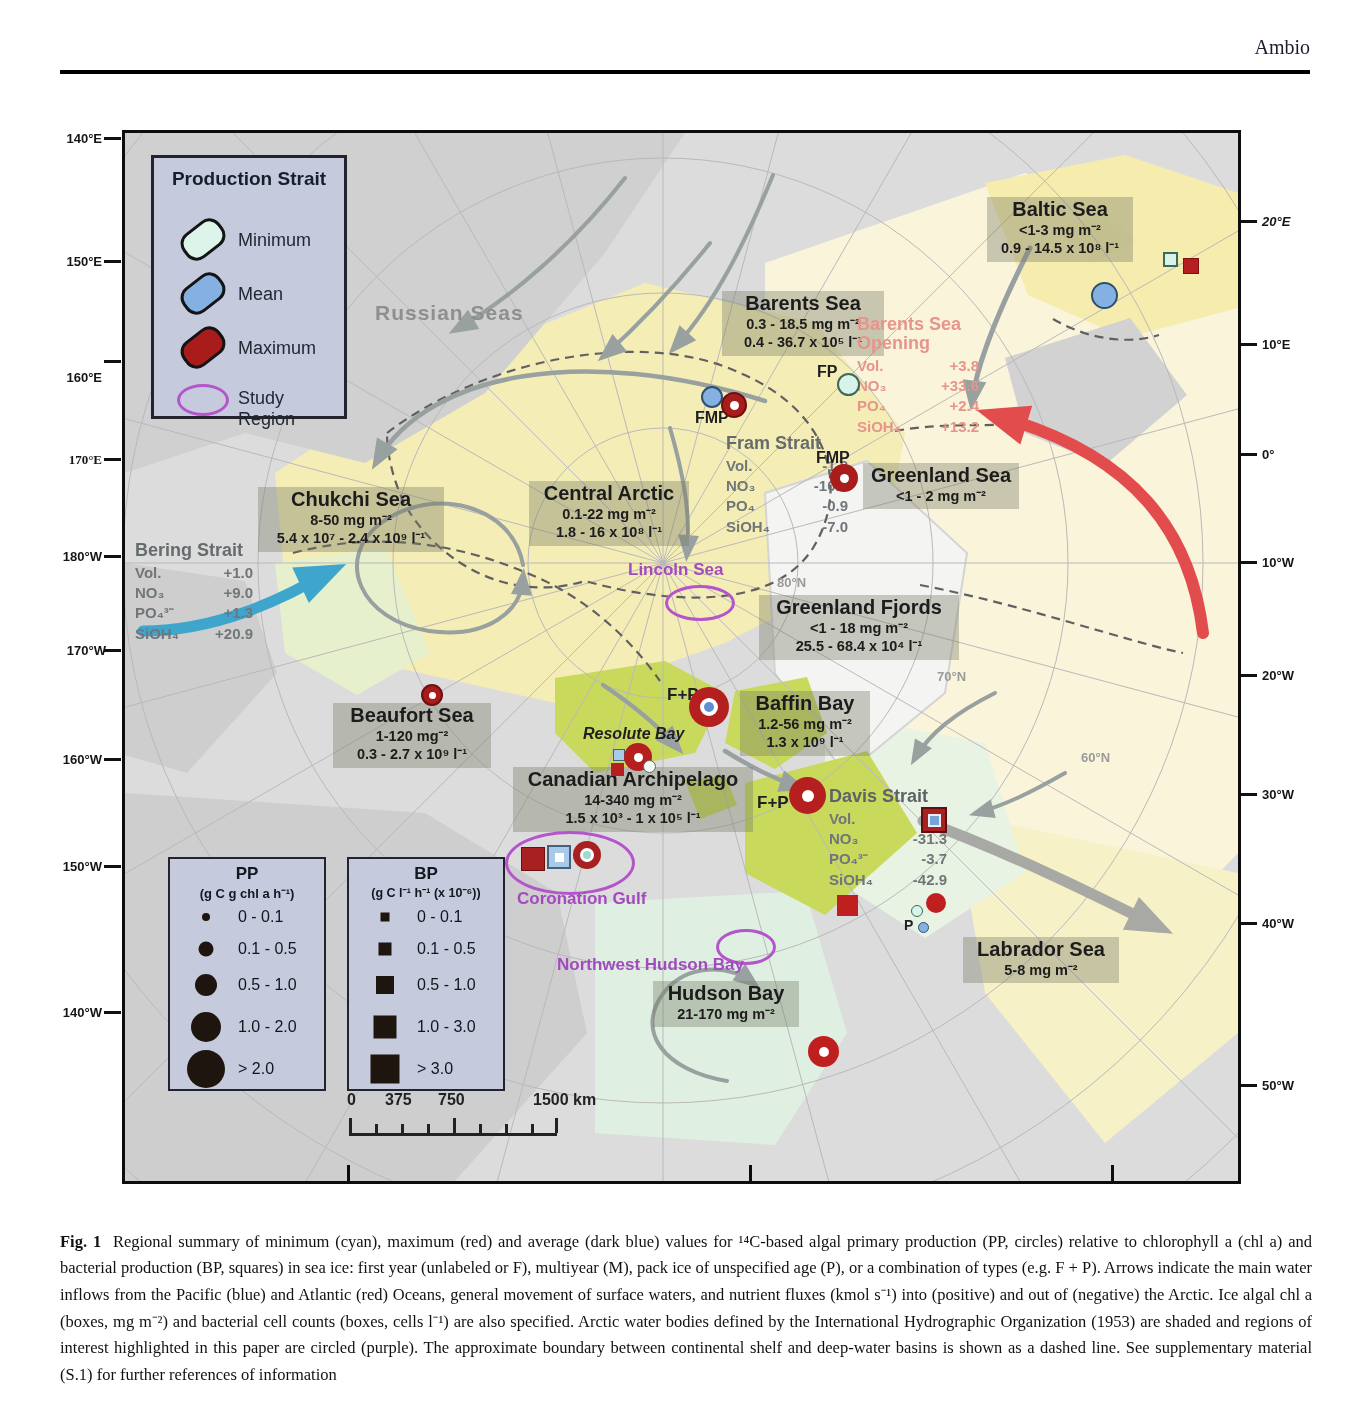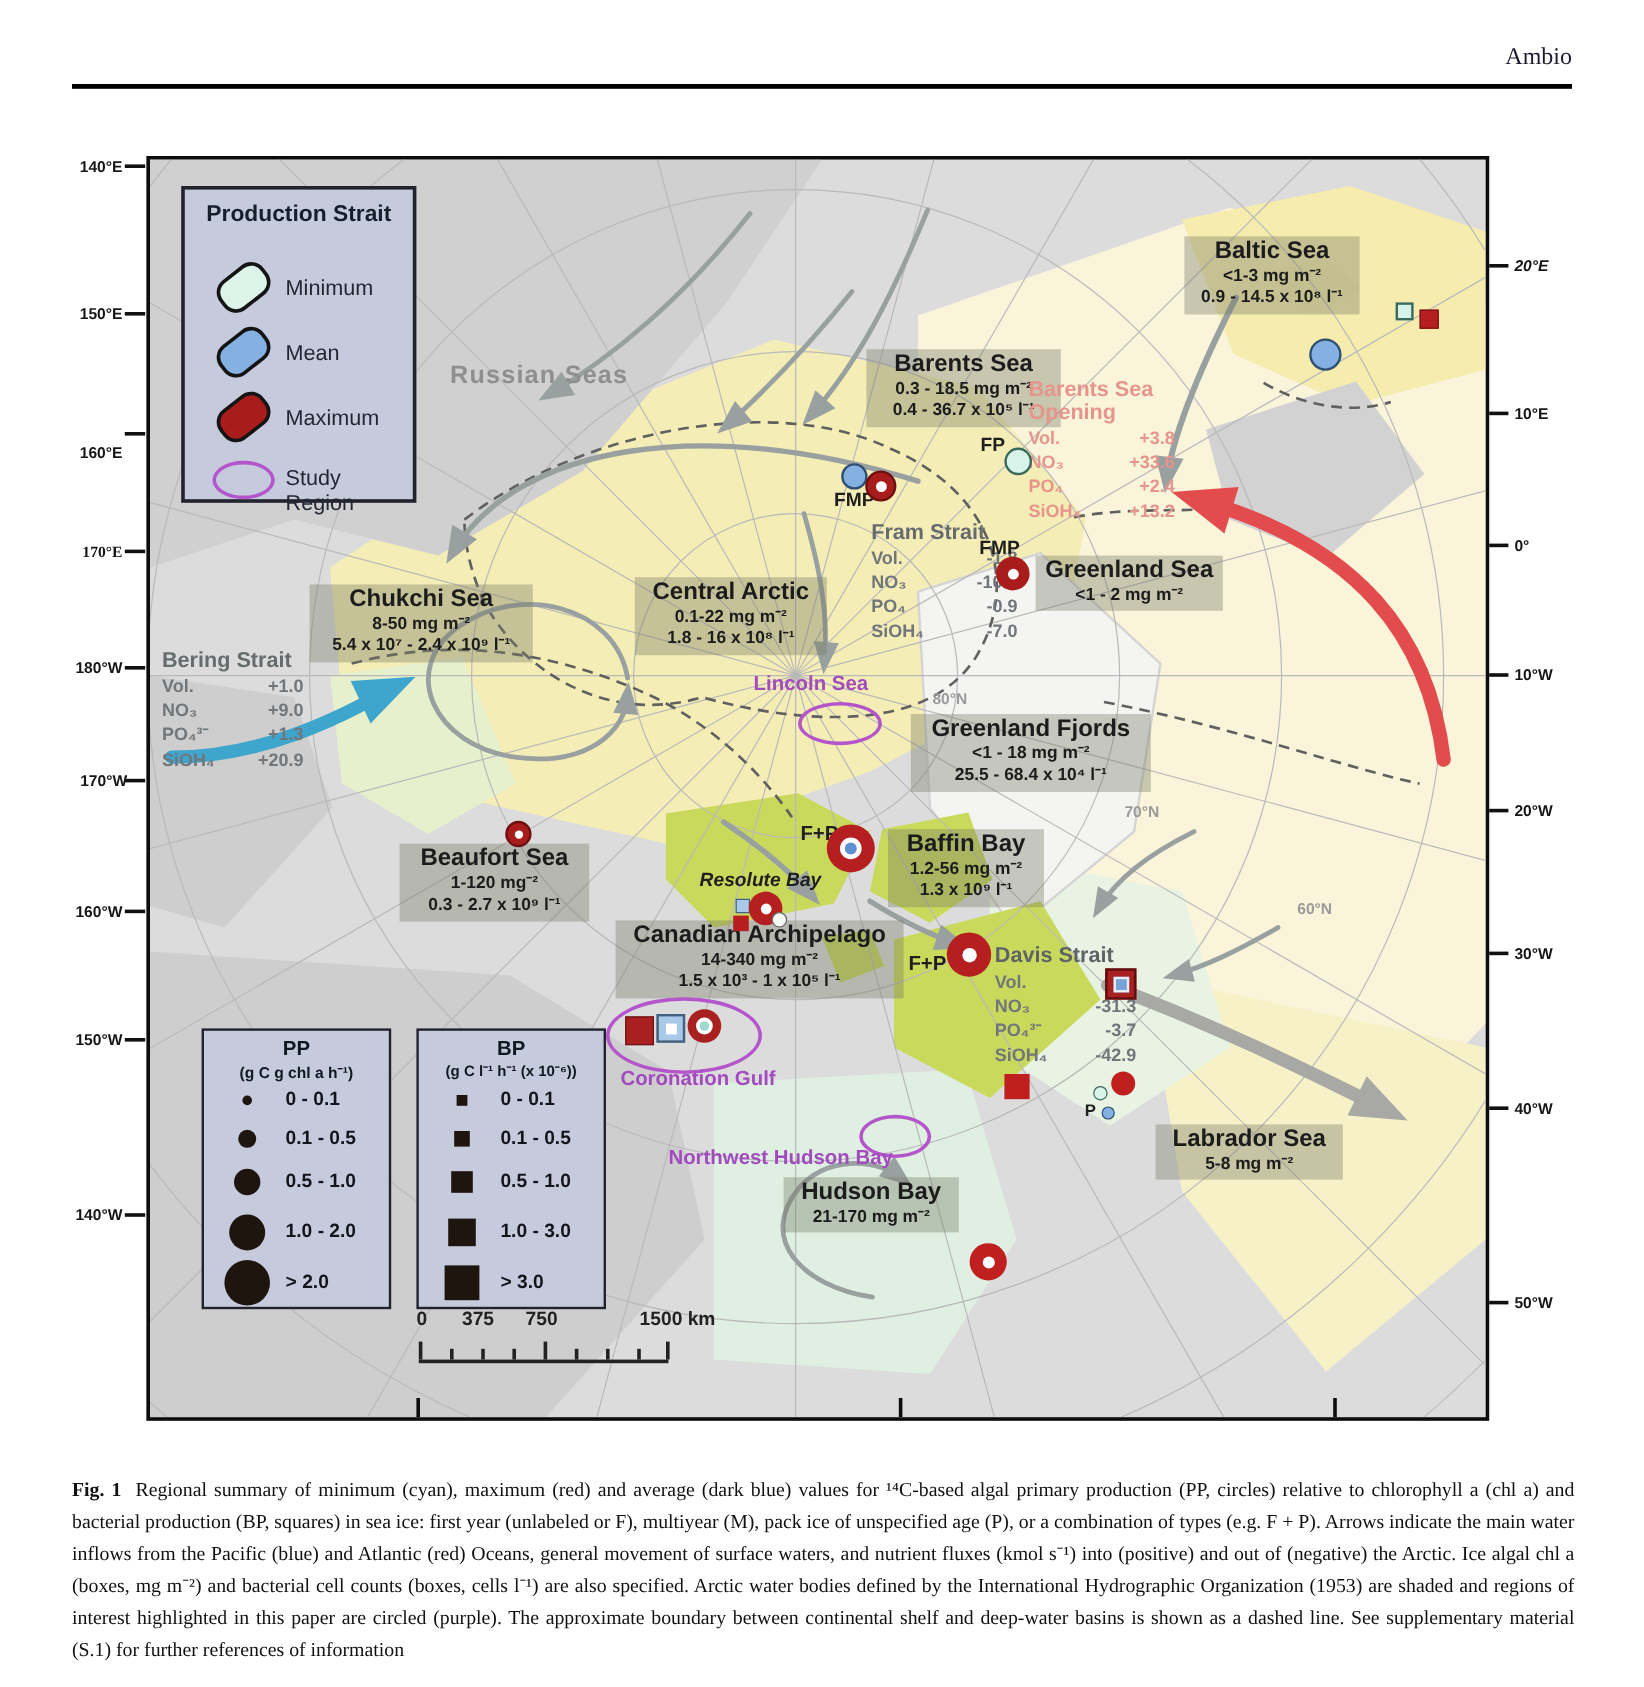--- a/index.html
+++ b/index.html
@@ -39,21 +39,21 @@
   .mk{position:absolute;box-sizing:border-box;display:flex;align-items:center;justify-content:center;z-index:5;}
   .mk i{display:block;box-sizing:border-box;}
   .circ{border-radius:50%;}
   .circ i{border-radius:50%;}
   
   .klegend{position:absolute;width:158px;height:234px;background:#c6cadd;border:2.5px solid #23232e;box-sizing:border-box;z-index:6;}
   .klegend .t{position:absolute;top:5px;width:100%;text-align:center;font-weight:bold;font-size:17px;color:#101820;}
   .klegend .u{position:absolute;top:25px;width:100%;text-align:center;font-weight:bold;font-size:13px;color:#101820;}
   .klegend .row{position:absolute;left:0;width:100%;}
   .klegend .ic{position:absolute;left:36px;transform:translate(-50%,-50%);background:#1d150e;}
-  .klegend .lab{position:absolute;left:68px;transform:translateY(-50%);font-size:16px;font-weight:bold;color:#14141c;}
+  .klegend .lab{position:absolute;left:68px;transform:translateY(-50%);font-size:16px;font-weight:normal;color:#14141c;}
   
   .scalebar{position:absolute;left:222px;top:958px;width:260px;height:56px;z-index:6;color:#222;}
   .scalebar .num{position:absolute;top:0;font-size:16px;font-weight:bold;}
   .sruler{position:absolute;left:2px;top:24px;width:208px;height:18px;border-bottom:3px solid #222;}
   .sruler i{position:absolute;bottom:0;width:3px;background:#222;}
   
   .caption{position:absolute;left:60px;top:1212px;width:1252px;font-family:"Liberation Serif",serif;font-size:16.5px;line-height:1.62;color:#111;text-align:justify;}
   .caption .b{font-weight:bold;}
 </style>
 </head>

